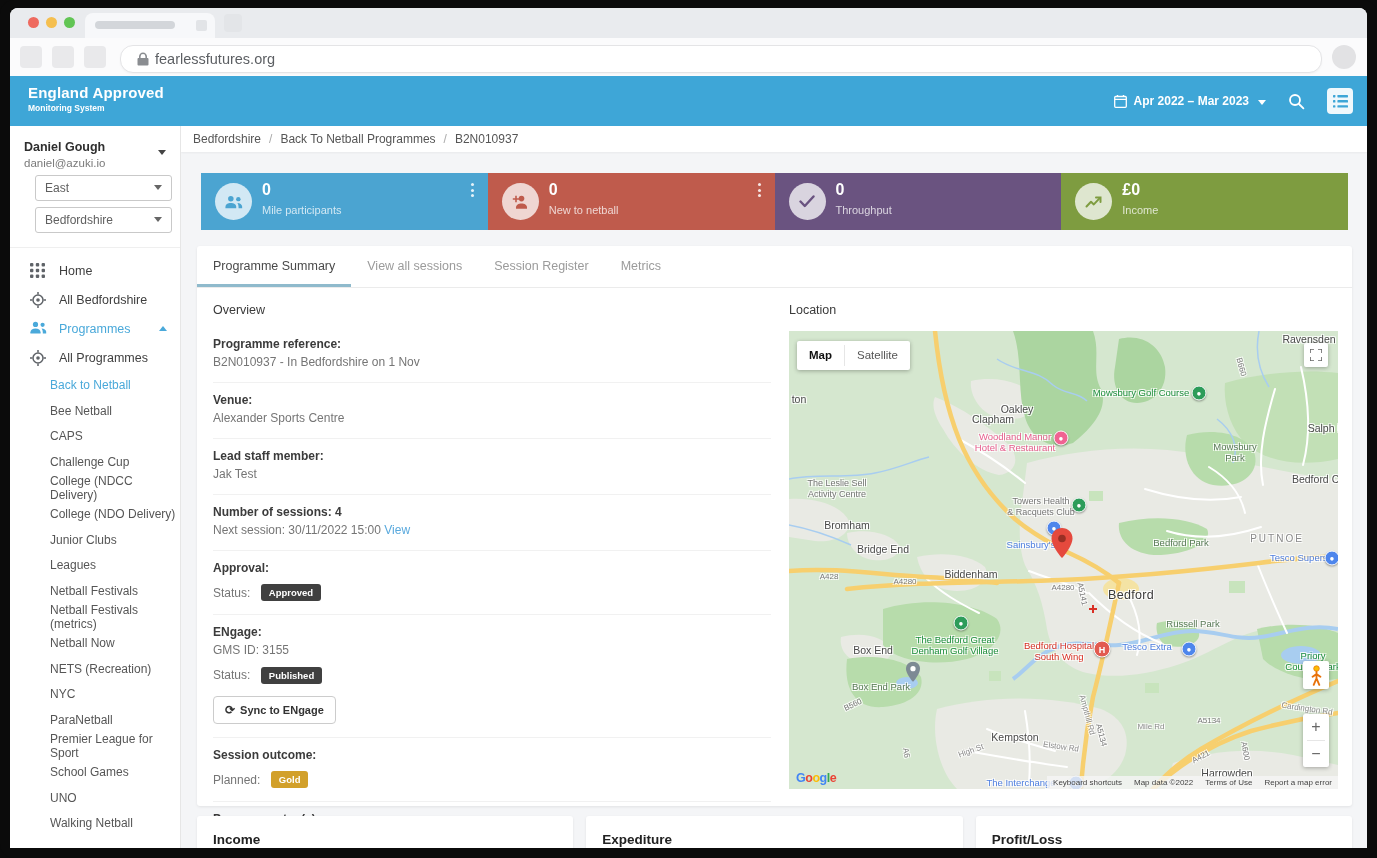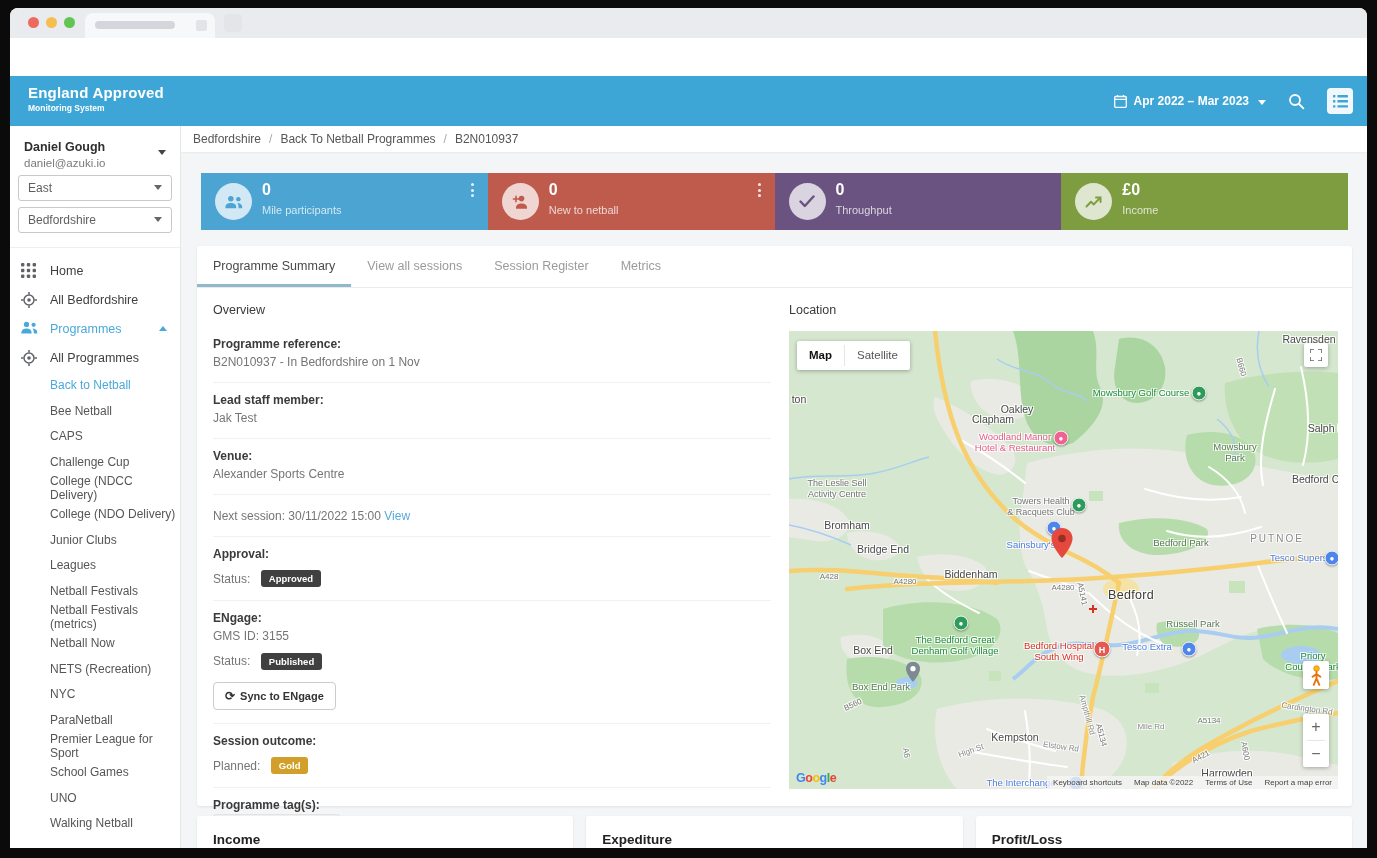--- a/index.html
+++ b/index.html
@@ -34,24 +34,24 @@
 
   
   .sidebar{position:absolute;left:0;top:118px;width:170px;bottom:0;background:#fff;border-right:1px solid #e6e6e6;overflow:hidden}
   .main{position:absolute;left:171px;top:118px;right:0;bottom:0;background:#f4f5f7;overflow:hidden}
 
   
   .userblk{position:relative;padding:14px 0 0 14px}
   .uname{font-size:12.5px;font-weight:bold;color:#2f2f2f}
   .uemail{font-size:11.5px;color:#7a7a7a;margin-top:3px}
   .ucaret{position:absolute;right:14px;top:24px;width:0;height:0;border-left:4.5px solid transparent;border-right:4.5px solid transparent;border-top:5px solid #444;cursor:pointer}
-  .select{position:relative;margin:6px 8px 0 8px;height:24px;border:1px solid #c9c9c9;border-radius:3px;background:#fff;font-size:12px;color:#5f5f5f;line-height:24px;padding-left:9px;cursor:pointer}
+  .select{position:relative;margin:6px 8px 0 25px;height:24px;border:1px solid #c9c9c9;border-radius:3px;background:#fff;font-size:12px;color:#5f5f5f;line-height:24px;padding-left:9px;cursor:pointer}
   .select:first-of-type{margin-top:16px}
   .select::after{content:"";position:absolute;right:9px;top:9px;border-left:4px solid transparent;border-right:4px solid transparent;border-top:5px solid #666}
-  .nav{margin-top:14px;border-top:1px solid #efefef;padding-top:8px;list-style:none;padding-left:0;margin-bottom:0}
+  .nav{margin-top:14px;border-top:1px solid #efefef;padding-top:8px;list-style:none;padding-left:9px;margin-bottom:0}
   .nav-item{position:relative;height:29px;display:flex;align-items:center;font-size:12.5px;color:#3f3f3f;cursor:pointer}
   .nav-item .nico{position:absolute;left:11px;width:16px;height:16px;color:#5f6368}
   .nav-item .nlbl{margin-left:40px}
   .nav-item.active{color:#4aa9da}
   .nav-item.active .nico{color:#4aa9da}
   .nav-caret{display:none;position:absolute;right:13px;width:0;height:0;border-left:4px solid transparent;border-right:4px solid transparent;border-bottom:5px solid #4aa9da}
   .nav-item.expanded .nav-caret{display:block}
   .subnav{list-style:none;padding:0;margin:0}
   .sub-item{height:25.8px;display:flex;align-items:center;padding-left:40px;font-size:12px;color:#565656;cursor:pointer}
   .sub-item.active{color:#4aa9da}
@@ -143,20 +143,34 @@
     <div class="tabstrip">
       <span class="tl r"></span>
       <span class="tl y"></span>
       <span class="tl g"></span>
       <div class="tab">
         <span class="tab-bar"></span>
         <span class="tab-x"></span>
       </div>
       <span class="newtab"></span>
     </div>
+    <div class="toolbar">
+      <span class="navsq" style="left:10px"></span>
+      <span class="navsq" style="left:42px"></span>
+      <span class="navsq" style="left:74px"></span>
+      <div class="urlpill">
+        <span class="lock">
+          <svg width="12" height="14" viewBox="0 0 12 14">
+              <path d="M2 6V4.5C2 2.3 3.8.5 6 .5S10 2.3 10 4.5V6h.6c.5 0 .9.4.9.9v5.7c0 .5-.4.9-.9.9H1.4c-.5 0-.9-.4-.9-.9V6.9c0-.5.4-.9.9-.9H2zm1.6 0h4.8V4.5a2.4 2.4 0 0 0-4.8 0V6z" fill="#8a8d91"></path>
+            </svg>
+        </span>
+        <span class="urltext">fearlessfutures.org</span>
+      </div>
+      <span class="avatar"></span>
+    </div>
 
     <div class="appbar">
       <div class="apptitle">
         <div class="t1">England Approved</div>
         <div class="t2">Monitoring System</div>
       </div>
       <div class="hdr-right">
         <div class="daterange">
           <span>
             <svg width="13" height="13" viewBox="0 0 13 13">
@@ -419,28 +433,29 @@
           </div>
 
         <div class="leftcol">
           <div class="colhead">Overview</div>
 
           <div class="field">
             <div class="flabel">Programme reference:</div>
             <div class="fvalue">B2N010937 - In Bedfordshire on 1 Nov</div>
           </div>
           <div class="field">
+            <div class="flabel">Venue:</div>
+            <div class="fvalue">Alexander Sports Centre</div>
+          </div>
+          <div class="field">
             <div class="flabel">Lead staff member:</div>
             <div class="fvalue">Jak Test</div>
           </div>
           <div class="field">
-            <div class="flabel">Venue:</div>
-            <div class="fvalue">Alexander Sports Centre</div>
-          </div>
-          <div class="field">
+            <div class="flabel">Number of sessions: 4</div>
             <div class="fvalue">
               <span>Next session: 30/11/2022 15:00</span>
               <span class="link">View</span>
             </div>
           </div>
           <div class="field">
             <div class="flabel">Approval:</div>
             <div class="statusrow">
               <span class="inline-lbl">Status:</span>
               <span class="badge green">Approved</span>

